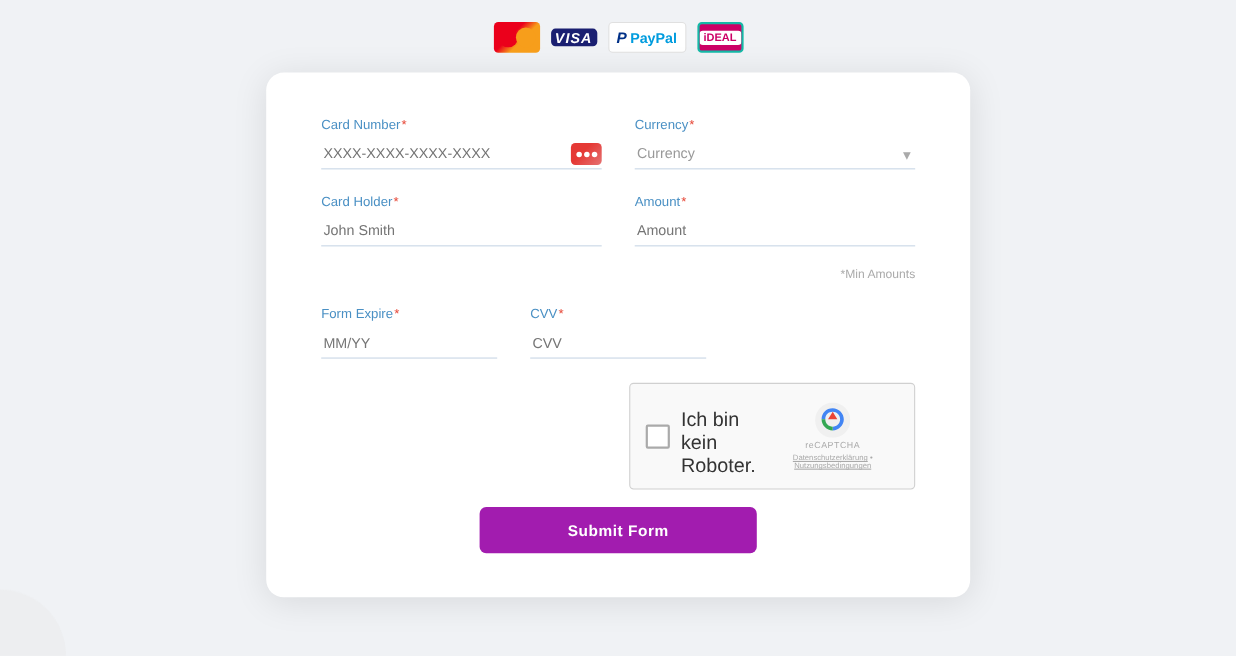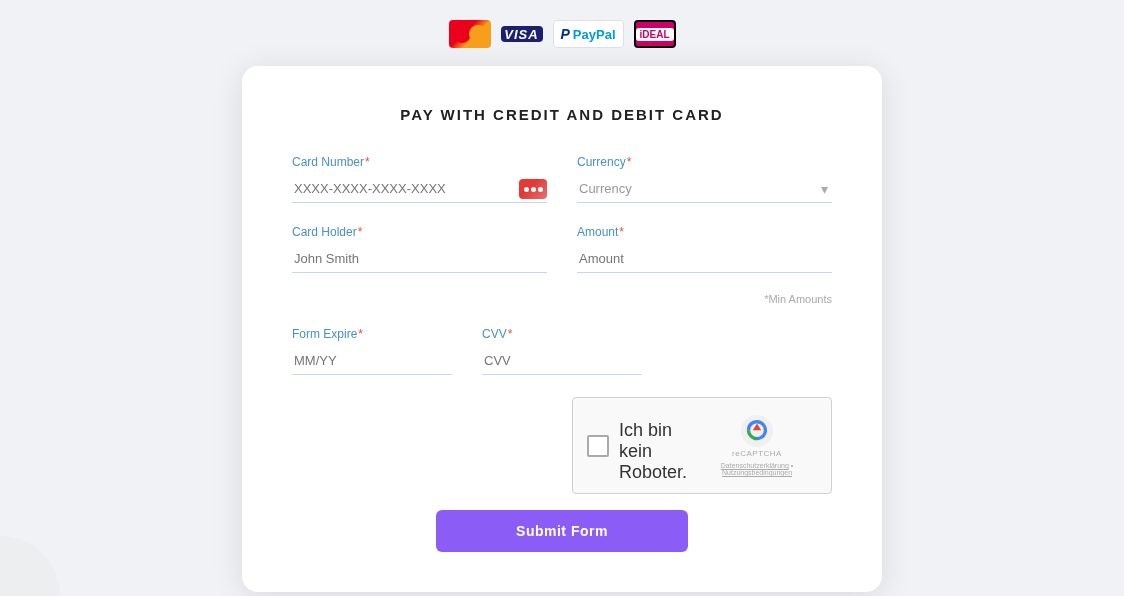--- a/index.html
+++ b/index.html
@@ -90,21 +90,21 @@
       width: 42px;
       height: 28px;
       border-radius: 4px;
       background: #cc0066;
       display: flex;
       align-items: center;
       justify-content: center;
       color: #fff;
       font-size: 10px;
       font-weight: 900;
-      border: 2px solid #000000;
+      border: 2px solid #14b8a6;
       position: relative;
       overflow: hidden;
     }
     .icon-ideal-inner {
       background: #fff;
       color: #cc0066;
       border-radius: 3px;
       padding: 1px 4px;
       font-weight: 900;
       font-size: 10px;
@@ -294,21 +294,21 @@
       margin-top: 2px;
     }
 
     .submit-row {
       display: flex;
       justify-content: center;
       margin-top: 8px;
     }
 
     .submit-btn {
-      background: #8b5cf6;
+      background: #a21caf;
       color: #fff;
       border: none;
       border-radius: 6px;
       padding: 13px 80px;
       font-size: 14px;
       font-weight: 600;
       letter-spacing: 0.5px;
       cursor: pointer;
       transition: background 0.2s;
     }
@@ -333,21 +333,20 @@
   <div class="icon-paypal">
     <span class="paypal-p">P</span>
     <span class="paypal-text">PayPal</span>
   </div>
   <div class="icon-ideal">
     <span class="icon-ideal-inner">iDEAL</span>
   </div>
 </div>
 
 <div class="card-form-wrapper">
-  <h2 class="form-title">PAY WITH CREDIT AND DEBIT CARD</h2>
 
   <div class="form-row">
     <div class="form-group">
       <label class="form-label">
         <span>Card Number</span><span class="required-star">*</span>
       </label>
       <div class="card-number-wrapper">
         <input class="form-input" type="text" placeholder="XXXX-XXXX-XXXX-XXXX" style="">
         <div class="card-type-icon">
           <div class="card-type-dots">

